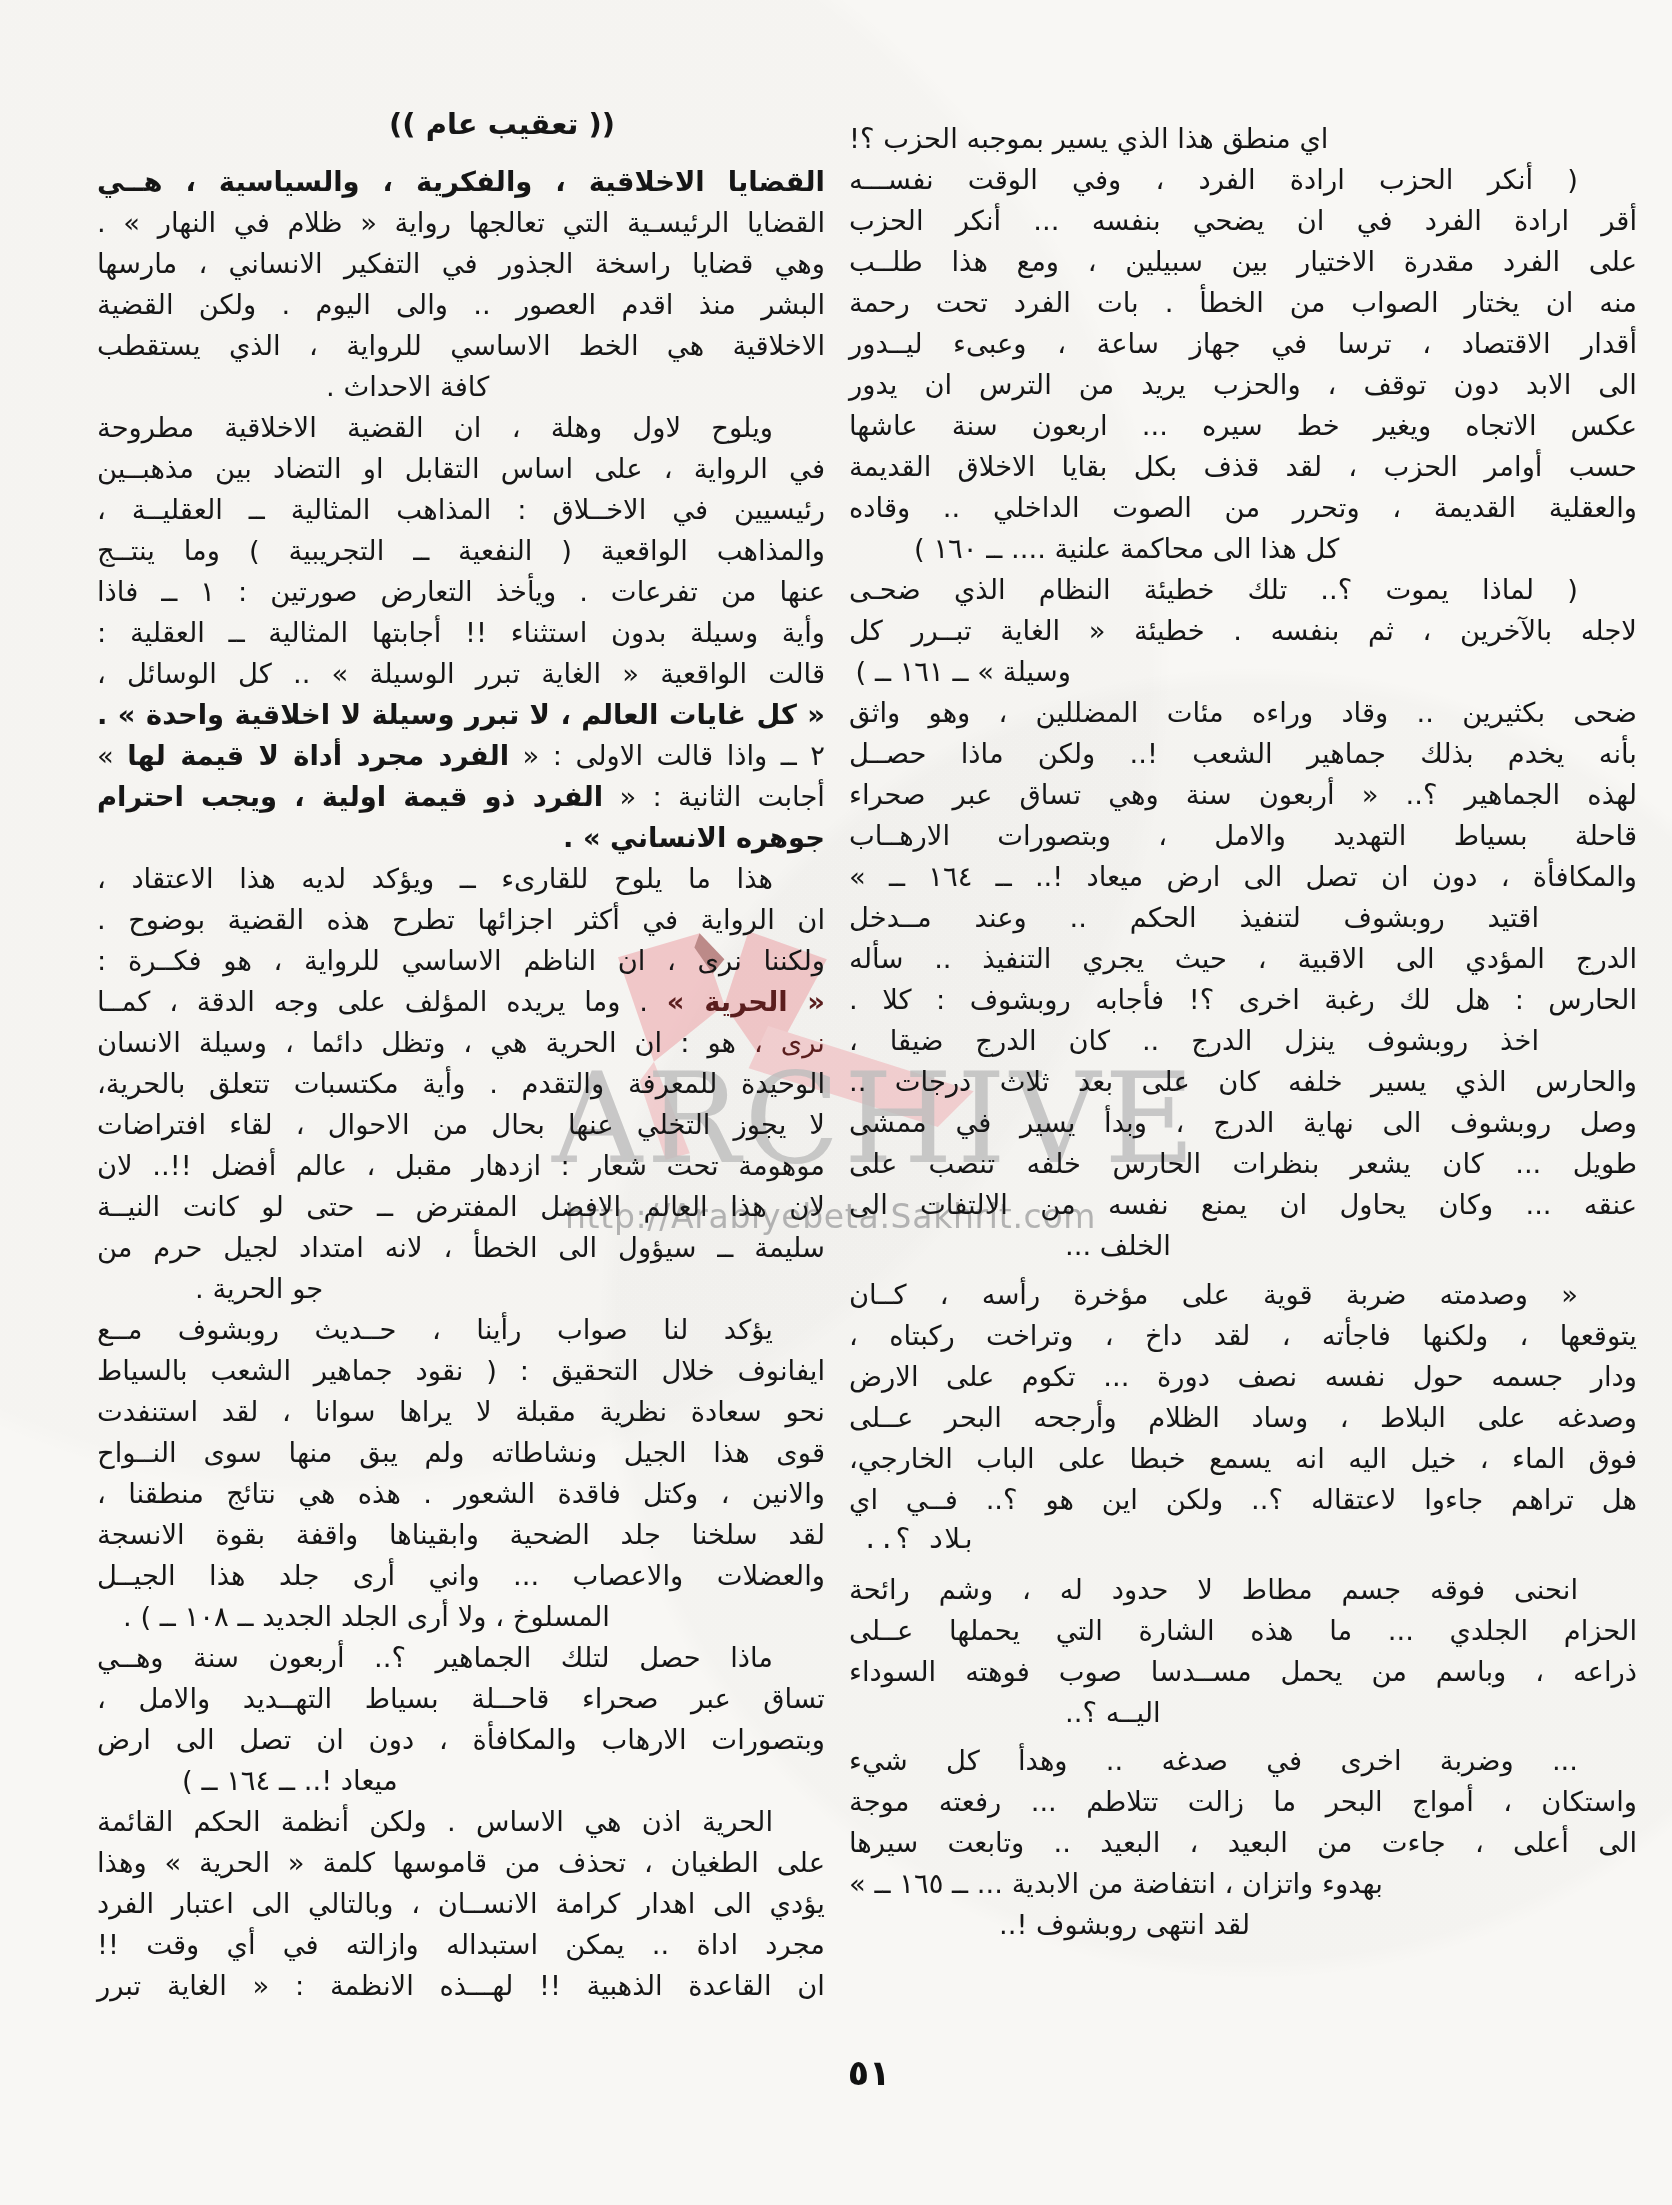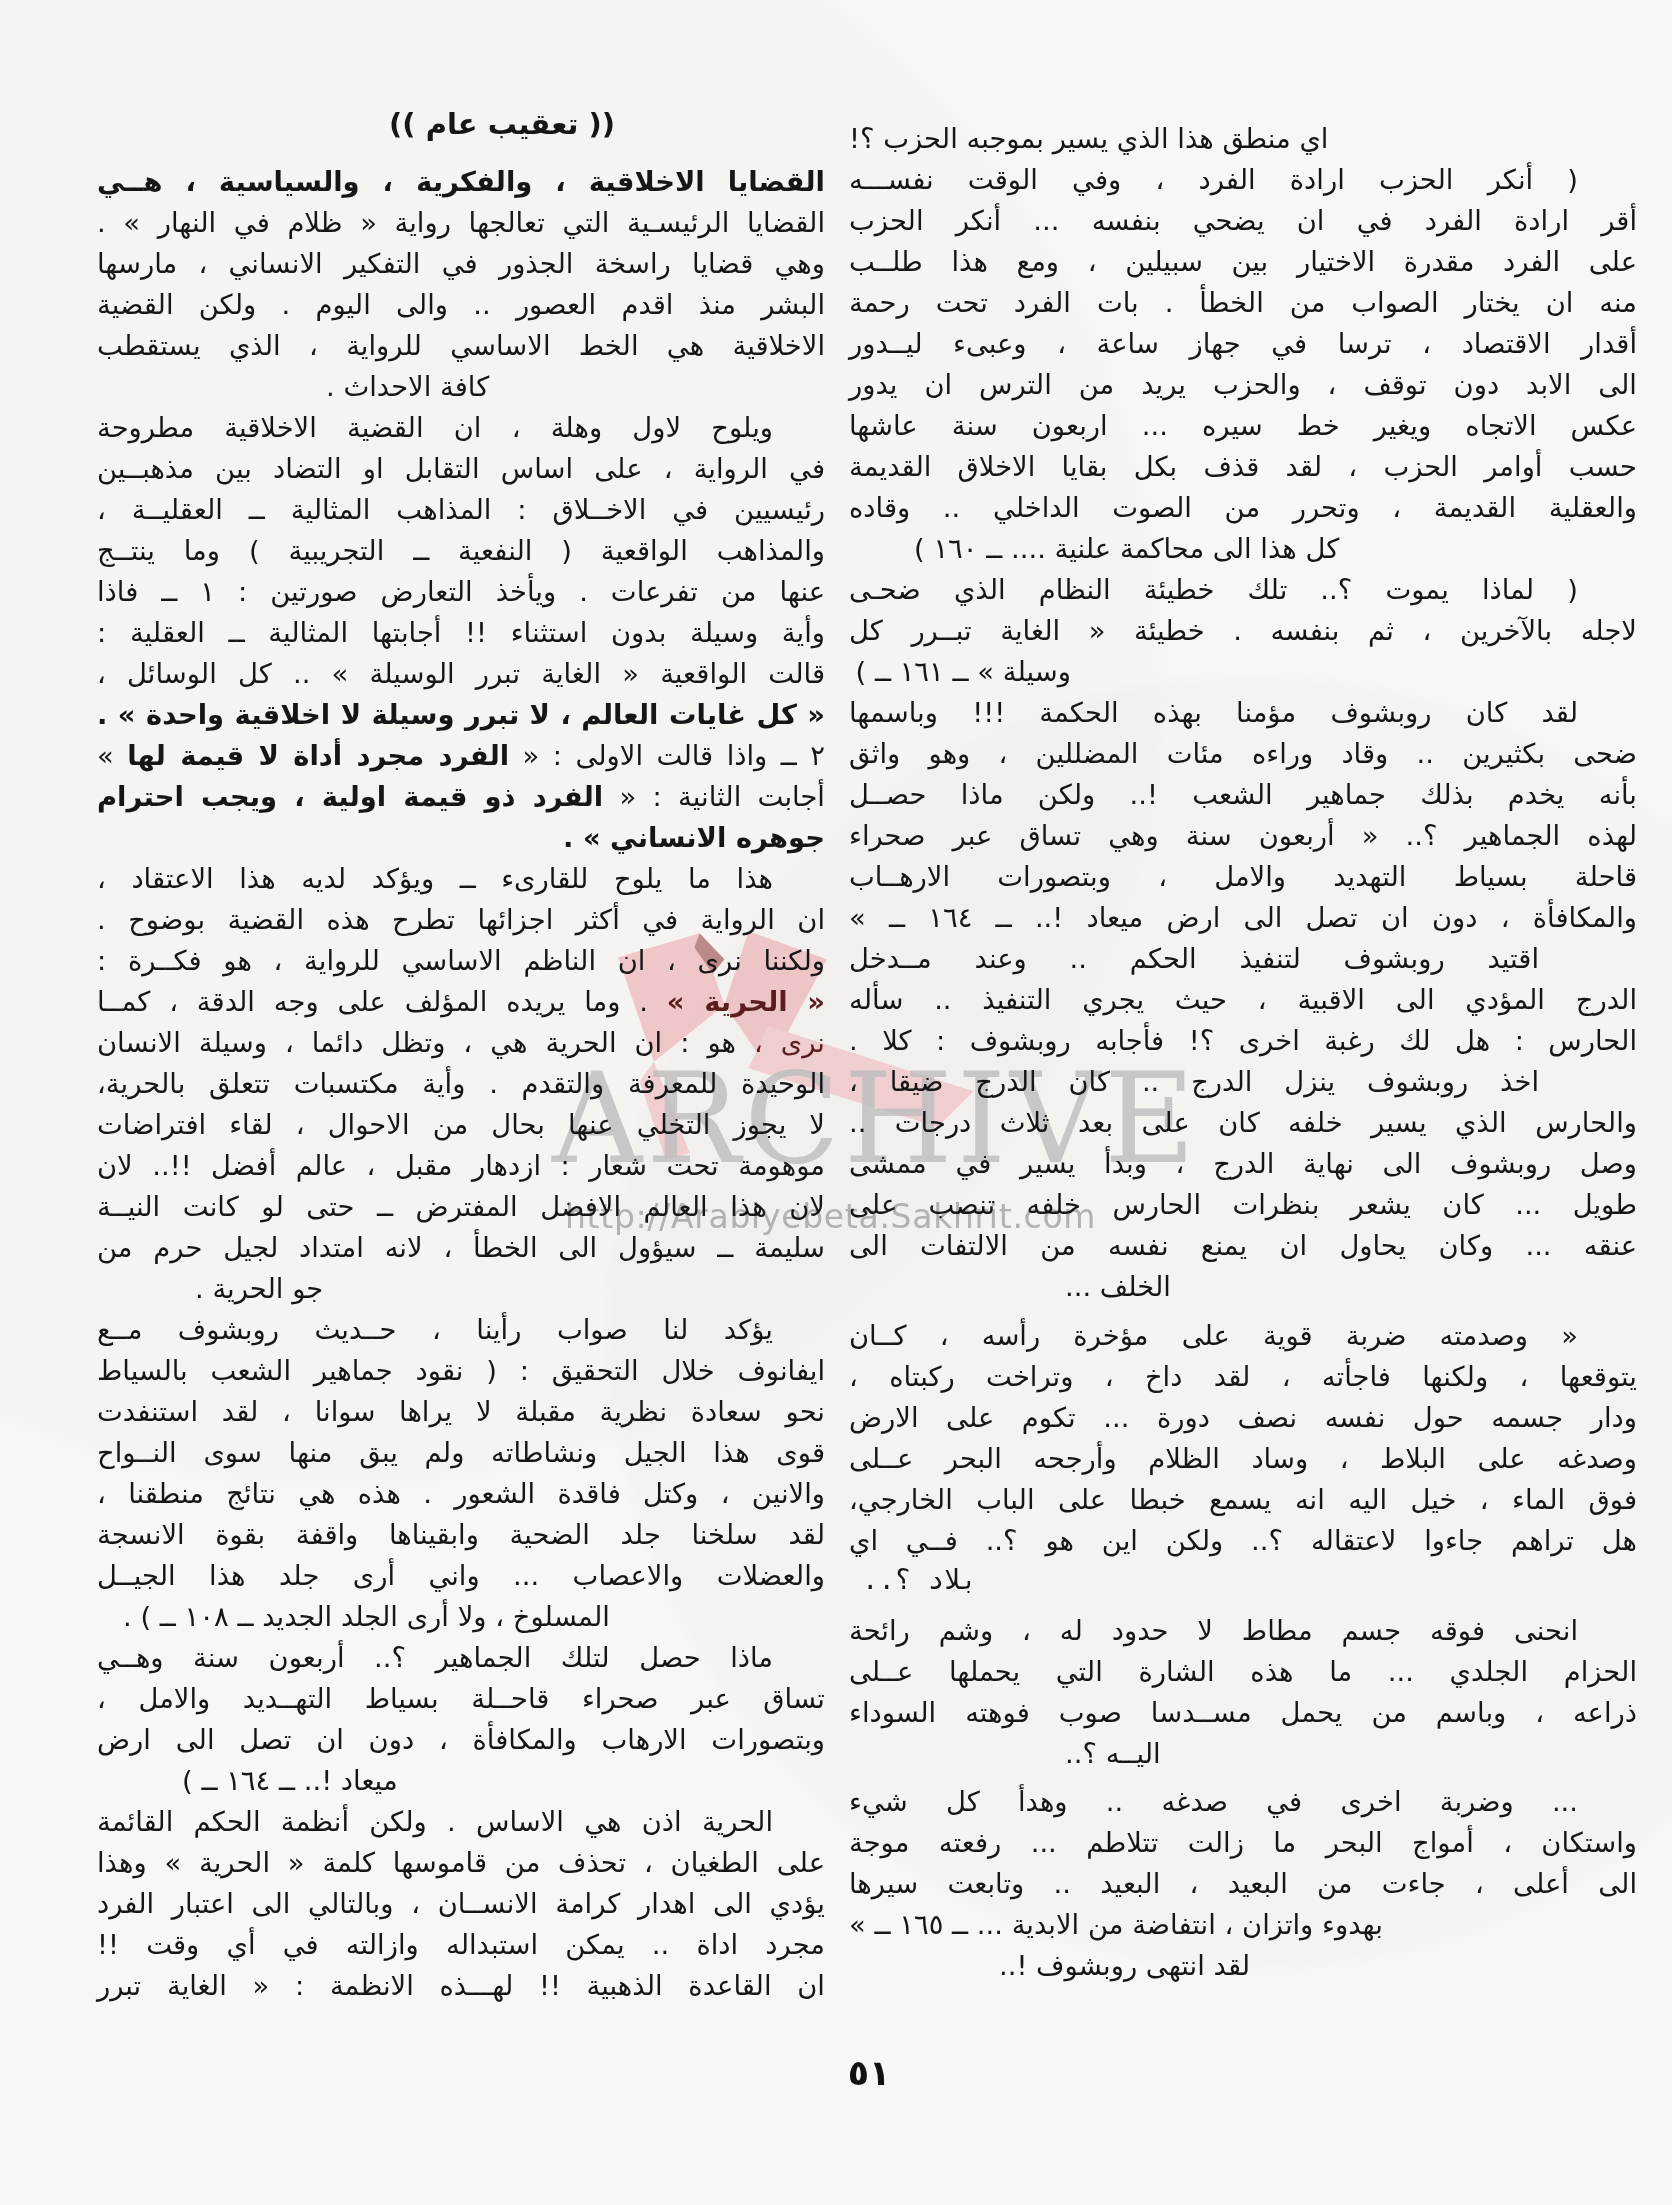--- a/index.html
+++ b/index.html
@@ -78,21 +78,20 @@
       <div class="line a-j"><span>منه ان يختار الصواب من الخطأ . بات الفرد تحت رحمة</span></div>
       <div class="line a-j"><span>أقدار الاقتصاد ، ترسا في جهاز ساعة ، وعبىء ليــدور</span></div>
       <div class="line a-j"><span>الى الابد دون توقف ، والحزب يريد من الترس ان يدور</span></div>
       <div class="line a-j"><span>عكس الاتجاه ويغير خط سيره ... اربعون سنة عاشها</span></div>
       <div class="line a-j"><span>حسب أوامر الحزب ، لقد قذف بكل بقايا الاخلاق القديمة</span></div>
       <div class="line a-j"><span>والعقلية القديمة ، وتحرر من الصوت الداخلي .. وقاده</span></div>
       <div class="line a-l" style="padding-left: 65px;"><span>كل هذا الى محاكمة علنية .... ــ ١٦٠ )</span></div>
       <div class="line a-j" style="padding-right: 59px;"><span>( لماذا يموت ؟.. تلك خطيئة النظام الذي ضحـى</span></div>
       <div class="line a-j"><span>لاجله بالآخرين ، ثم بنفسه . خطيئة « الغاية تبــرر كل</span></div>
       <div class="line a-l" style="padding-left: 6.5px;"><span>وسيلة » ــ ١٦١ ــ )</span></div>
-      <div class="line a-j" style="padding-right: 59px;"><span>لقد كان روبشوف مؤمنا بهذه الحكمة !!! وباسمها</span></div>
       <div class="line a-j"><span>ضحى بكثيرين .. وقاد وراءه مئات المضللين ، وهو واثق</span></div>
       <div class="line a-j"><span>بأنه يخدم بذلك جماهير الشعب !.. ولكن ماذا حصــل</span></div>
       <div class="line a-j"><span>لهذه الجماهير ؟.. « أربعون سنة وهي تساق عبر صحراء</span></div>
       <div class="line a-j"><span>قاحلة بسياط التهديد والامل ، وبتصورات الارهــاب</span></div>
       <div class="line a-j"><span>والمكافأة ، دون ان تصل الى ارض ميعاد !.. ــ ١٦٤ ــ »</span></div>
       <div class="line a-j" style="padding-right: 98px;"><span>اقتيد روبشوف لتنفيذ الحكم .. وعند مــدخل</span></div>
       <div class="line a-j"><span>الدرج المؤدي الى الاقبية ، حيث يجري التنفيذ .. سأله</span></div>
       <div class="line a-j"><span>الحارس : هل لك رغبة اخرى ؟! فأجابه روبشوف : كلا .</span></div>
       <div class="line a-j" style="padding-right: 98px;"><span>اخذ روبشوف ينزل الدرج .. كان الدرج ضيقا ،</span></div>
       <div class="line a-j"><span>والحارس الذي يسير خلفه كان على بعد ثلاث درجات ..</span></div>

